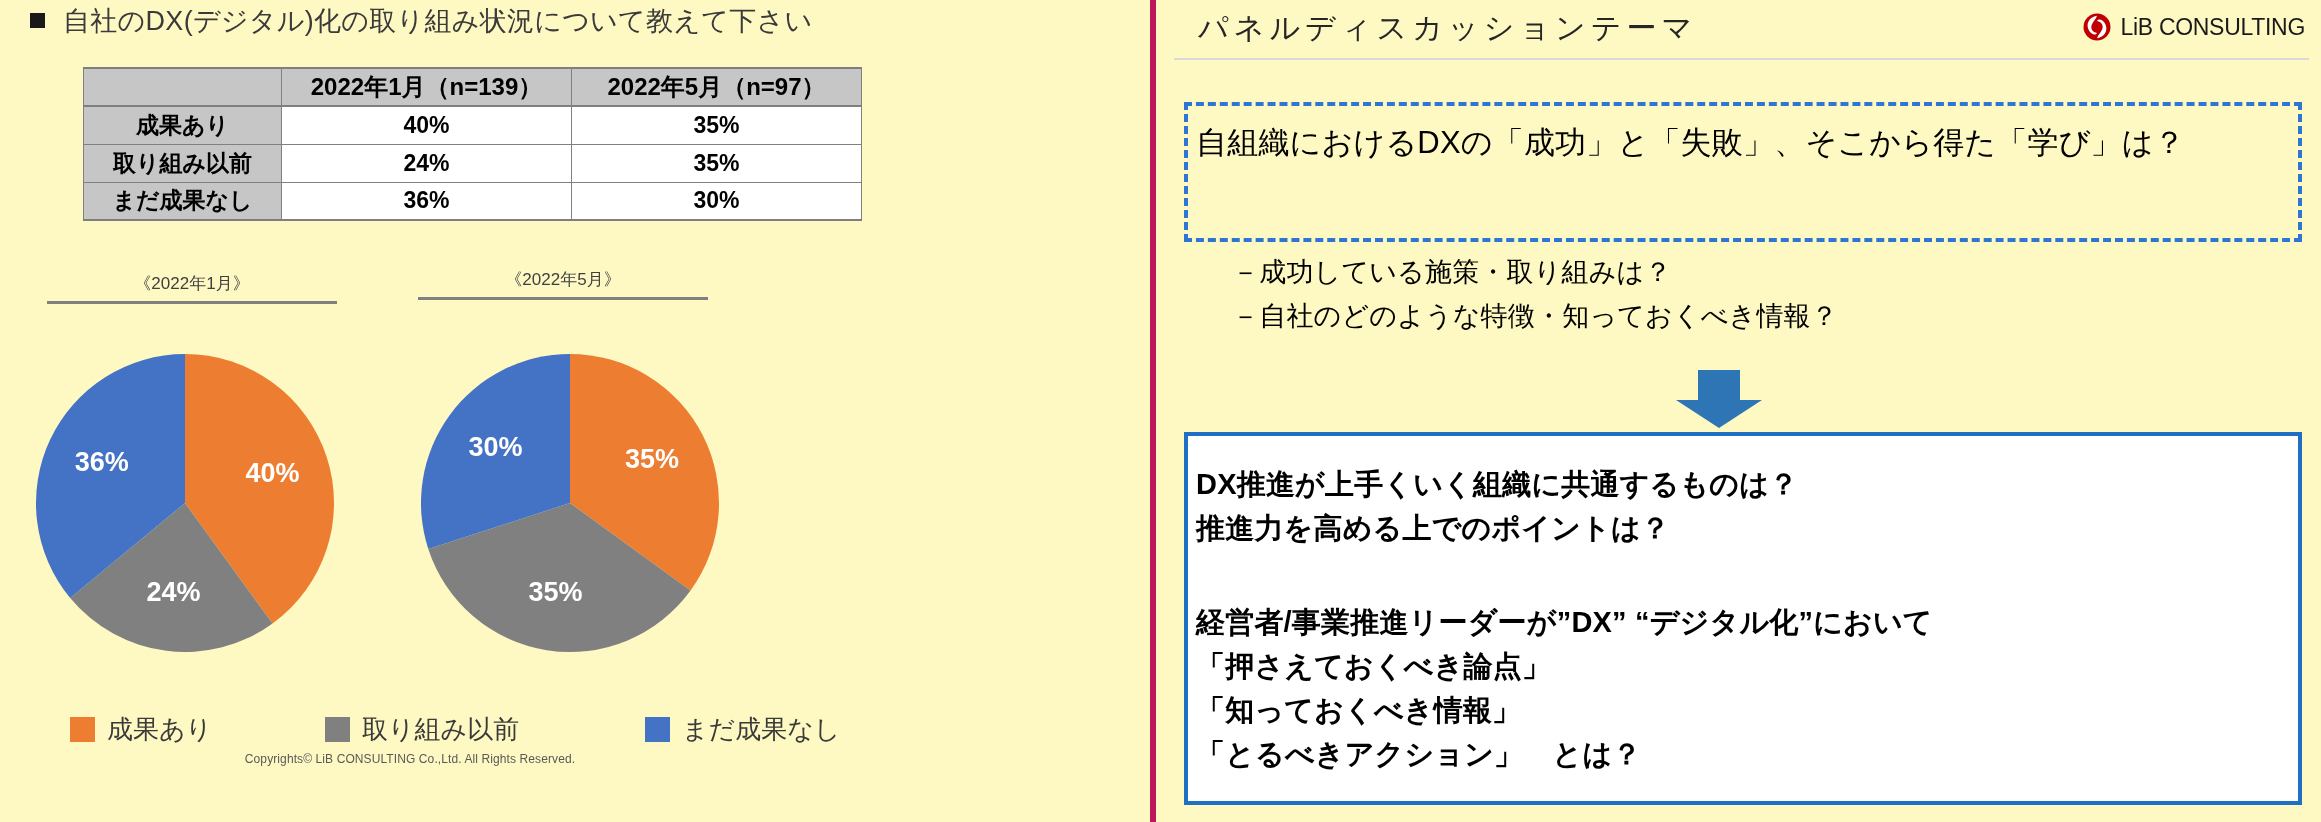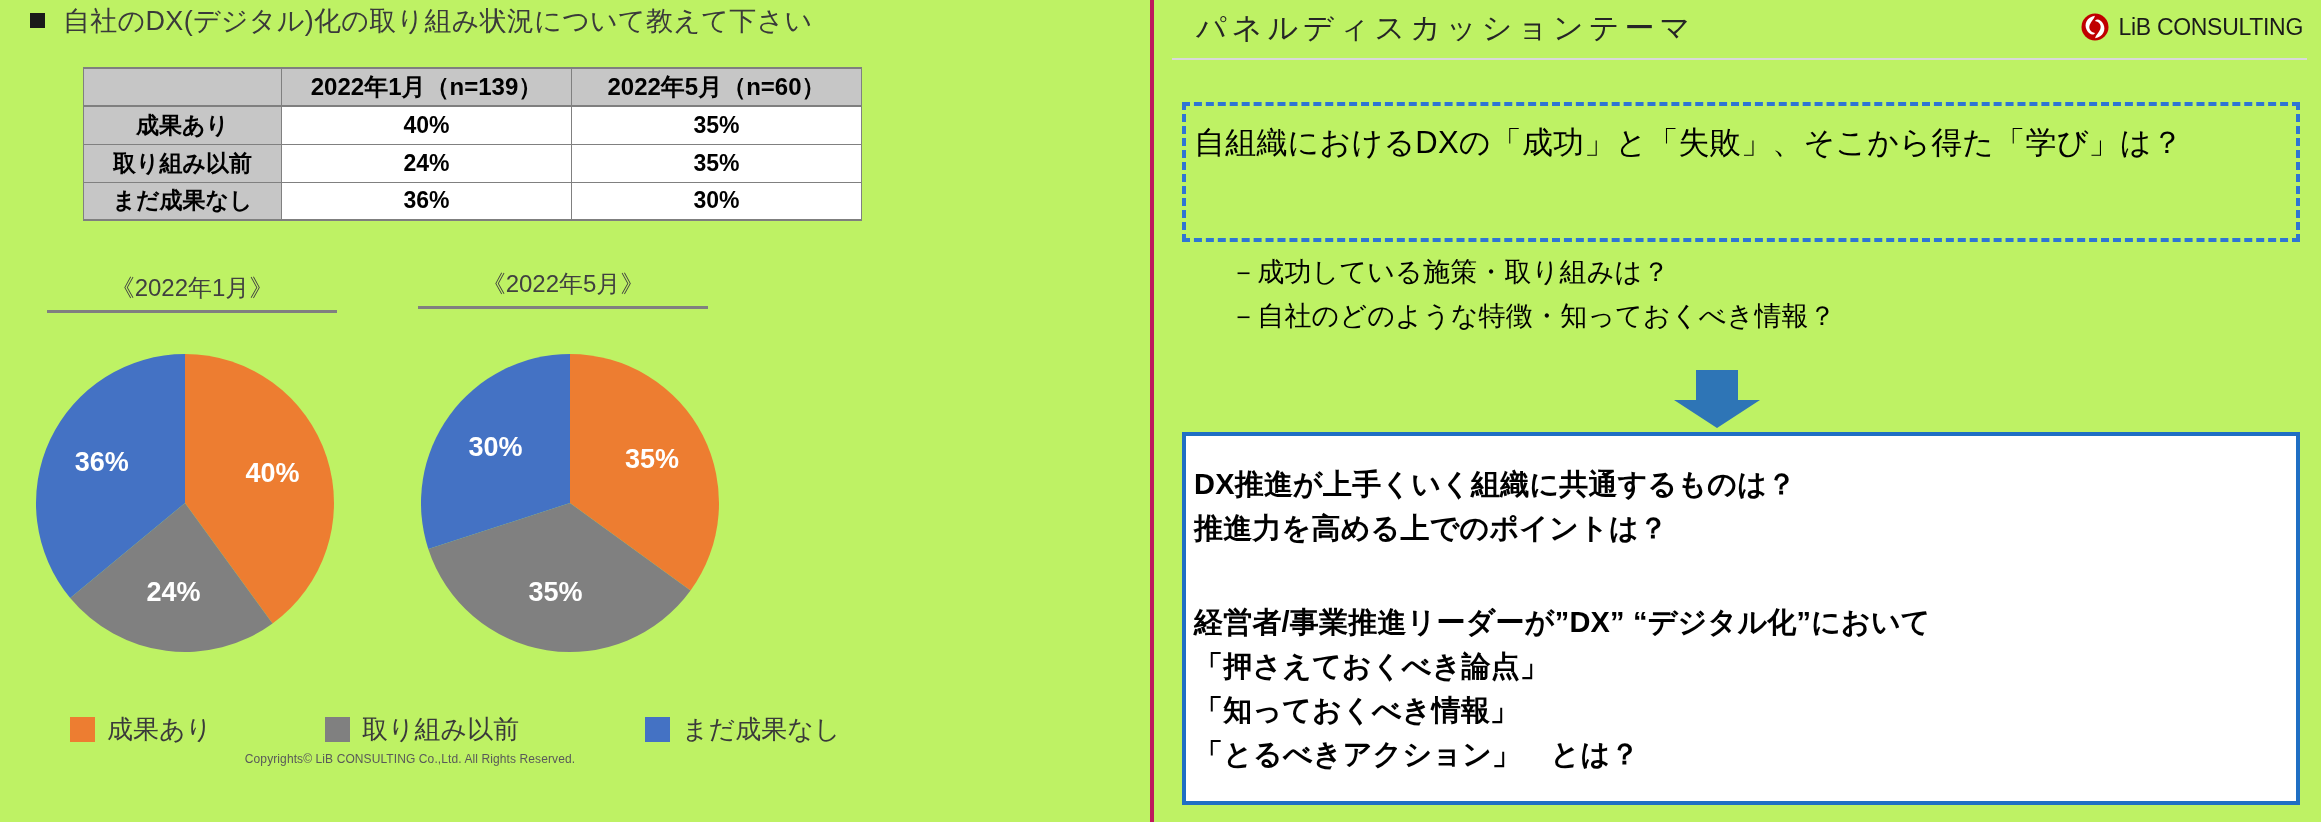--- a/index.html
+++ b/index.html
@@ -14,36 +14,36 @@
     color: #000000;
     overflow: hidden;
     position: relative;
   }
 
   
   .slide {
     position: relative;
     width: 2321px;
     height: 822px;
-    background: #bef264;
+    background: #fef9c3;
   }
 
   .left-panel {
     position: absolute;
     left: 0; top: 0;
     width: 1150px;
     height: 822px;
   }
 
   .right-panel {
     position: absolute;
     left: 1150px; top: 0;
     width: 996px;
     height: 822px;
-    border-left: 4px solid #be185d;
+    border-left: 6px solid #be185d;
     box-sizing: border-box;
   }
 
   
   .left-heading {
     position: absolute;
     left: 30px; top: 4px;
     display: flex;
     align-items: flex-start;
     gap: 18px;
@@ -99,21 +99,21 @@
   }
   .data-table tr.last th, .data-table tr.last td {
     border-bottom: 2px solid #7f7f7f;
   }
   .data-table tbody tr:first-child th,
   .data-table tbody tr:first-child td { border-top: none; }
 
   
   .pie-title {
     position: absolute;
-    font-size: 24px;
+    font-size: 17px;
     color: #404040;
     text-align: center;
     padding-bottom: 6px;
     border-bottom: 3px solid #808080;
     box-sizing: border-box;
   }
   .pie-title.t1 { left: 47px;  top: 272px; width: 290px; }
   .pie-title.t2 { left: 418px; top: 268px; width: 290px; text-align: center; }
 
   
@@ -270,21 +270,21 @@
     <div class="left-heading">
       <span class="bullet-square"></span>
       <span class="left-heading-text">自社のDX(デジタル)化の取り組み状況について教えて下さい</span>
     </div>
 
     <table class="data-table">
       <thead>
         <tr>
           <th class="col-label"></th>
           <th class="col-val">2022年1月（n=139）</th>
-          <th class="col-val">2022年5月（n=60）</th>
+          <th class="col-val">2022年5月（n=97）</th>
         </tr>
       </thead>
       <tbody>
         <tr>
           <th class="col-label">成果あり</th>
           <td>40%</td>
           <td>35%</td>
         </tr>
         <tr>
           <th class="col-label">取り組み以前</th>

